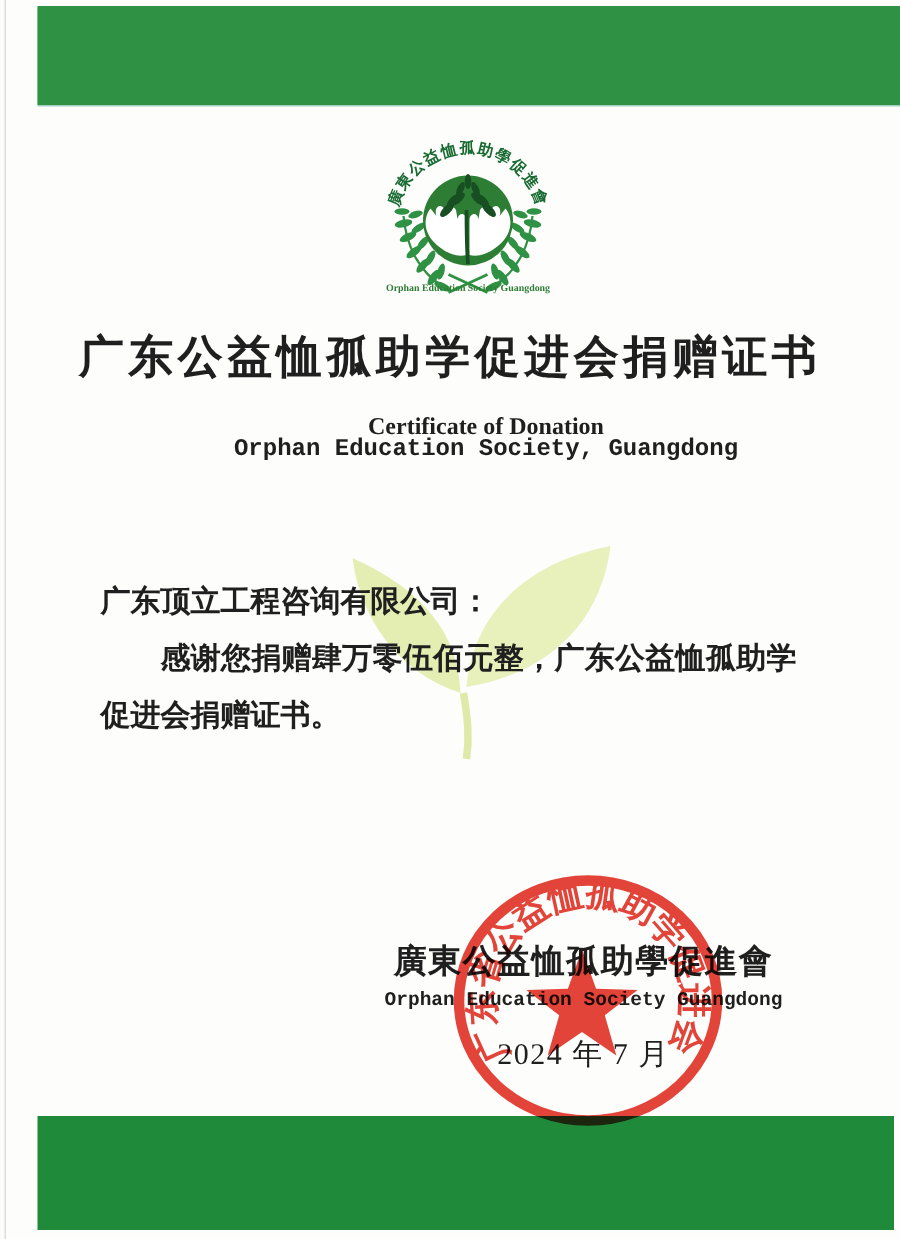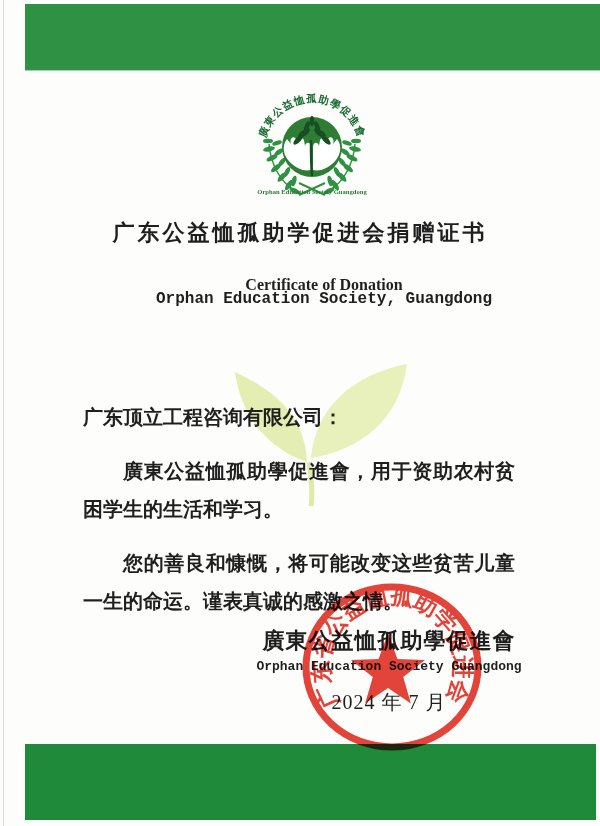--- a/index.html
+++ b/index.html
@@ -6,28 +6,28 @@
   .page{
     position:relative;width:600px;height:826px;background:#fdfdfc;overflow:hidden;
     font-family:"Liberation Serif","DejaVu Serif",serif;color:#1f1f1f;
   }
   .paper-edge{position:absolute;left:3px;top:0;width:1px;height:100%;background:#dcdcdc;}
   .band{position:absolute;}
   .band-top{left:25px;right:0;top:4px;height:66px;background:#2e9143;box-shadow:0 1px 0 #a3cfc0;}
   .band-bottom{left:25px;right:4px;top:744px;height:76px;background:#1f8a3a;}
   .logo-svg{position:absolute;left:237px;top:88px;width:150px;height:112px;}
   .cert-title{position:absolute;left:0;right:0;top:218px;text-align:center;
-    font-size:22px;font-weight:bold;letter-spacing:3px;white-space:nowrap;}
+    font-size:30px;font-weight:bold;letter-spacing:3px;white-space:nowrap;}
   .en-line{position:absolute;left:0;right:0;text-align:center;font-size:16px;font-weight:bold;padding-left:48px;}
   .en1{top:276px;} .en2{top:290px;font-family:Liberation Mono, monospace;}
   .serial{position:absolute;left:262px;top:337px;font-size:21px;}
   .watermark-svg{position:absolute;left:195px;top:350px;width:225px;height:160px;opacity:.9;}
   .body-text{position:absolute;left:67px;top:382px;width:464px;
     font-size:20px;line-height:38px;font-weight:600;text-align:justify;}
-  .body-text p{margin:16px;text-indent:2em;}
+  .body-text p{margin:0;text-indent:2em;}
   .body-text .recipient{text-indent:0;}
   .body-text .p2{margin-top:4px;}
   .sig-block{position:absolute;left:250px;top:626px;width:278px;text-align:center;}
   .sig-cn{font-size:22px;font-weight:bold;letter-spacing:1px;white-space:nowrap;}
   .sig-en{margin-top:3px;font-size:13px;font-weight:bold;white-space:nowrap;
     font-family:"Liberation Mono","DejaVu Sans Mono",monospace;}
   .sig-date{margin-top:15px;font-size:20px;letter-spacing:1px;}
   .stamp-svg{position:absolute;left:292px;top:577px;width:200px;height:185px;
     opacity:.85;mix-blend-mode:multiply;}
 </style>
@@ -94,22 +94,21 @@
   <div class="en-line en2">Orphan Education Society, Guangdong</div>
 
   <svg class="watermark-svg" viewBox="0 0 225 160">
     <path d="M112,112 C70,98 45,62 40,22 C88,44 110,72 112,112 Z" fill="#e2ecab"></path>
     <path d="M116,108 C120,60 155,25 212,14 C205,70 165,100 116,108 Z" fill="#e6efb4"></path>
     <path d="M114,112 C117,130 118,142 116,156" stroke="#dce8a0" stroke-width="5" fill="none"></path>
   </svg>
 
   <div class="body-text">
     <p class="recipient">广东顶立工程咨询有限公司：</p>
-    <p class="p1">廣東公益恤孤助學促進會，用于资助农村贫困学生的生活和学习。</p>
-    <p class="p2">您的善良和慷慨，将可能改变这些贫苦儿童一生的命运。谨表真诚的感激之情。</p>
+    <p class="p1">感谢您捐赠肆万零伍佰元整，广东公益恤孤助学促进会捐赠证书。</p>
   </div>
 
   <div class="sig-block">
     <div class="sig-cn">廣東公益恤孤助學促進會</div>
     <div class="sig-en">Orphan Education Society Guangdong</div>
     <div class="sig-date">2024 年 7 月</div>
   </div>
 
   <svg class="stamp-svg" viewBox="0 0 200 185">
     <ellipse cx="100" cy="90" rx="86" ry="80" fill="none" stroke="#e02317" stroke-width="7"></ellipse>

